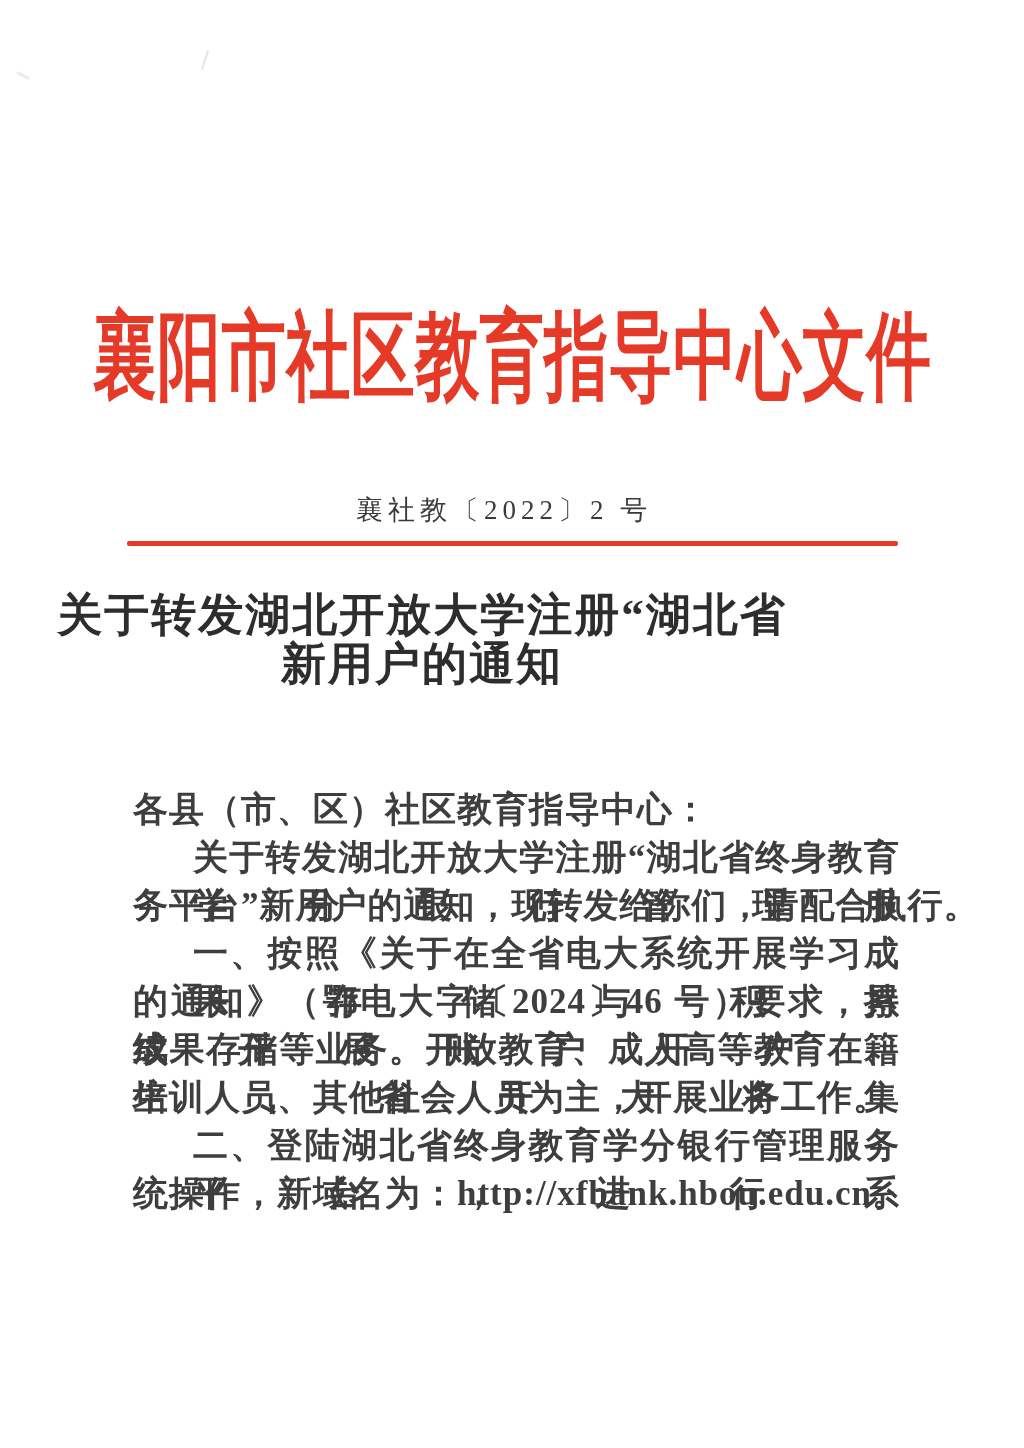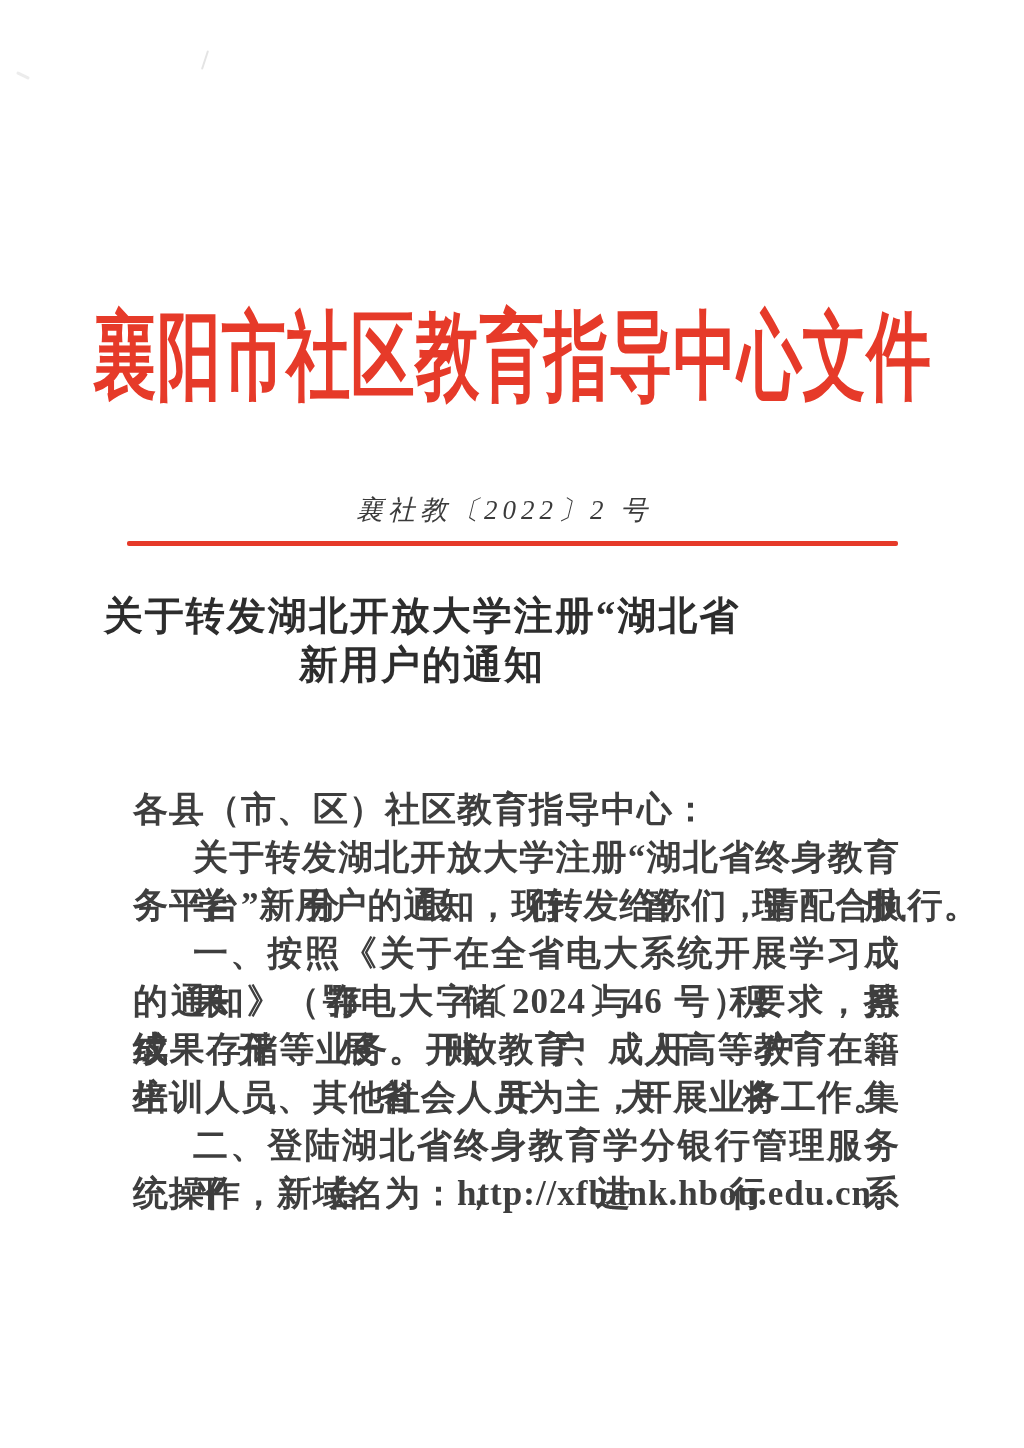--- a/index.html
+++ b/index.html
@@ -62,40 +62,39 @@
   
   .doc-number {
     position: absolute;
     left: 0;
     top: 492px;
     width: 1008px;
     text-align: center;
     font-size: 27px;
     letter-spacing: 5px;
     color: #3a3a3a;
-    font-style: italic;
   }
   
   .red-rule {
     position: absolute;
     left: 127px;
     top: 541px;
     width: 771px;
     height: 5px;
     border-radius: 2px;
   }
   
   .doc-title {
     position: absolute;
     left: 0;
     top: 591px;
     width: 844px;
     text-align: center;
     font-weight: 700;
-    font-size: 39px;
+    font-size: 45px;
     line-height: 49px;
     letter-spacing: 2px;
     color: #2d2d2d;
   }
   
   .doc-body {
     position: absolute;
     left: 133px;
     top: 786px;
     width: 767px;

